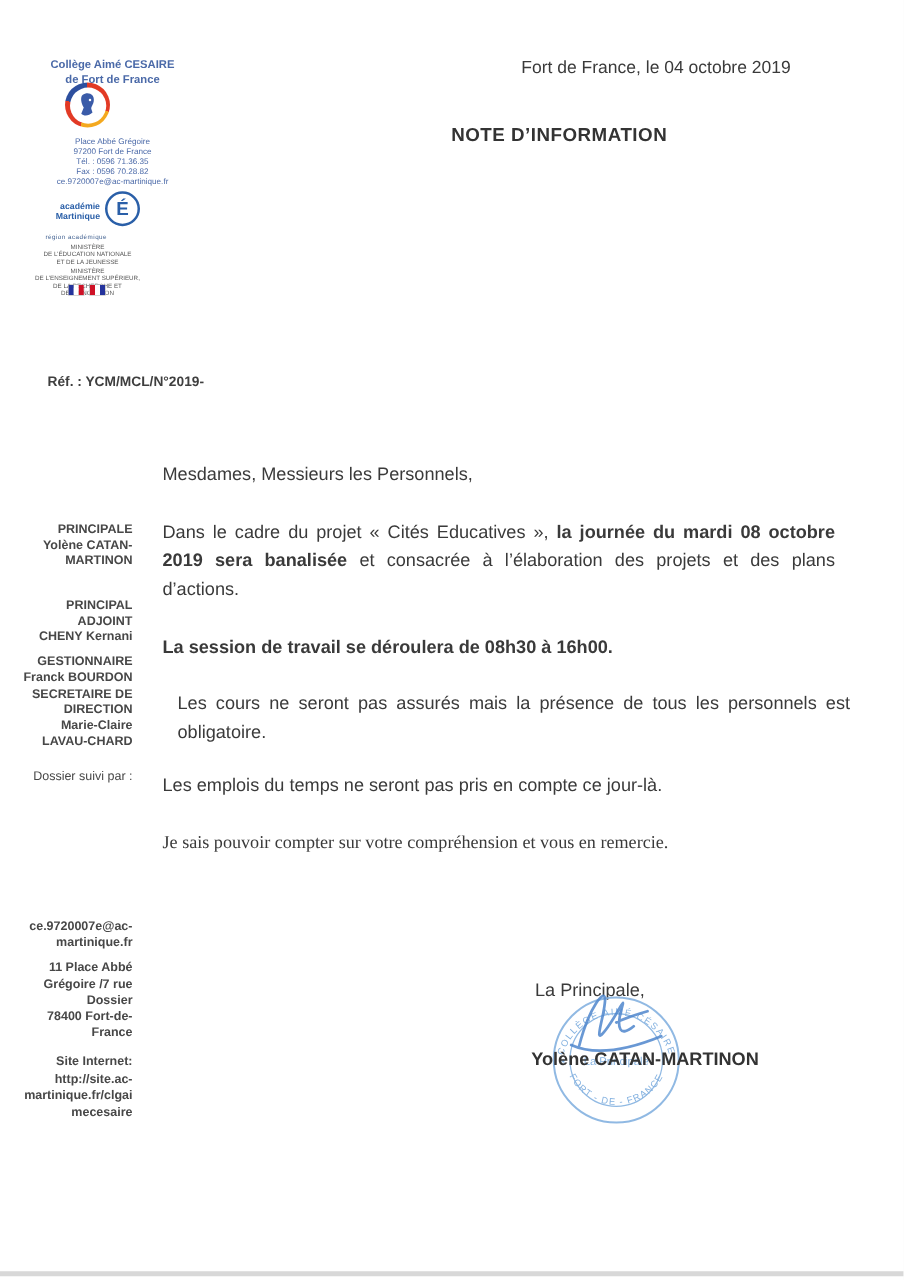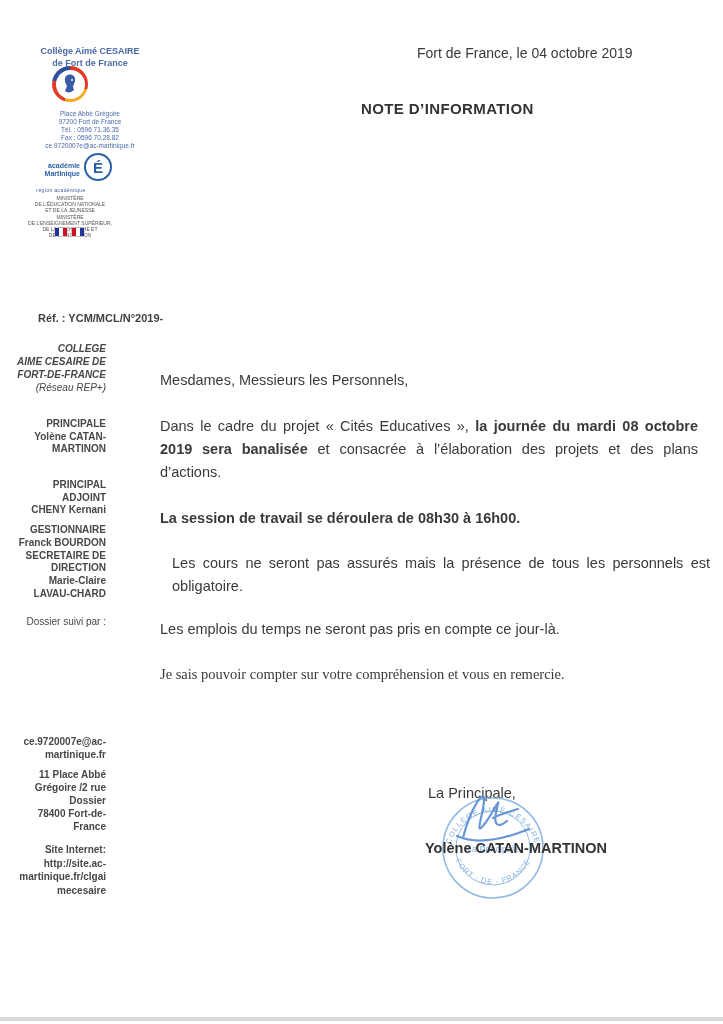--- a/index.html
+++ b/index.html
@@ -19,27 +19,27 @@
   .acad-circle{left:84px;top:153px;width:24px;height:24px;border:2px solid #2a5fa8;border-radius:50%;
                display:flex;align-items:center;justify-content:center;font-size:15px;font-weight:bold;color:#2a5fa8;}
   .acad-sub{left:18px;top:187px;width:86px;text-align:center;font-size:5px;color:#3f5f8f;letter-spacing:.4px;}
   .ministry{left:18px;width:104px;text-align:center;font-size:5px;line-height:6px;color:#555;}
   .flag{position:absolute;width:12px;height:8px;display:flex;box-shadow:0 0 0 .5px #bbb;}
   .flag span{flex:1;}
   
   .date-line{left:417px;top:45px;font-size:14px;color:#3a3a3a;}
   .title{left:361px;top:100px;font-size:15px;font-weight:bold;letter-spacing:.4px;color:#333;}
   .subtitle{left:330px;top:164px;font-size:15px;font-weight:bold;color:#333;}
-  .ref-line{left:38px;top:300px;font-size:11px;font-weight:600;color:#3f3f3f;margin-top:12px;}
+  .ref-line{left:38px;top:300px;font-size:11px;font-weight:600;color:#3f3f3f;}
   
   .side{left:8px;width:98px;text-align:right;font-size:10px;line-height:12.8px;color:#474747;}
   .b{font-weight:bold;}
   .it{font-style:italic;}
   
-  .body-par{left:160px;width:538px;font-size:14.5px;line-height:23px;text-align:justify;color:#3a3a3a;}
+  .body-par{left:130px;width:538px;font-size:14.5px;line-height:23px;text-align:justify;color:#3a3a3a;}
   
   .sig-role{left:428px;top:785px;font-size:14.5px;color:#3a3a3a;}
   .sig-name{left:425px;top:840px;font-size:14.5px;font-weight:600;color:#333;}
   .stamp{left:435px;top:784px;}
   .scan-edge{left:0;top:1017px;width:723px;height:4px;background:#d8d8d8;}
 </style>
 </head>
 <body>
 
 <div class="page">
@@ -95,26 +95,20 @@
   <div class="flag" style="left:72px;top:228px;">
     <span style="background:#ce1126;"></span>
       <span style="background:#fff;"></span>
       <span style="background:#24339c;"></span>
   </div>
 
   <div class="abs date-line">Fort de France, le 04 octobre  2019</div>
   <div class="abs title">NOTE D’INFORMATION</div>
   <div class="abs ref-line">Réf. : YCM/MCL/N°2019-</div>
 
-  <div class="abs side" style="top:342px;line-height:13px;">
-    <div class="b it">COLLEGE</div>
-    <div class="b it">AIME CESAIRE DE</div>
-    <div class="b it">FORT-DE-FRANCE</div>
-    <div class="it">(Réseau REP+)</div>
-  </div>
 
   <div class="abs side" style="top:418px;line-height:12.5px;">
     <div class="b">PRINCIPALE</div>
     <div class="b">Yolène CATAN-</div>
     <div class="b">MARTINON</div>
   </div>
 
   <div class="abs side" style="top:479px;line-height:12.5px;">
     <div class="b">PRINCIPAL ADJOINT</div>
     <div class="b">CHENY Kernani</div>
@@ -132,21 +126,21 @@
   <div class="abs side" style="top:616px;">Dossier suivi par :</div>
 
 
   <div class="abs side" style="top:736px;line-height:12.5px;">
     <div class="b">ce.9720007e@ac-</div>
     <div class="b">martinique.fr</div>
   </div>
 
   <div class="abs side" style="top:768px;line-height:13px;">
     <div class="b">11 Place Abbé</div>
-    <div class="b">Grégoire /2 rue</div>
+    <div class="b">Grégoire /7 rue</div>
     <div class="b">Dossier</div>
     <div class="b">78400 Fort-de-France</div>
   </div>
 
   <div class="abs side" style="top:843px;line-height:13.5px;">
     <div class="b">Site Internet:</div>
     <div class="b">http://site.ac-</div>
     <div class="b">martinique.fr/clgai</div>
     <div class="b">mecesaire</div>
   </div>

